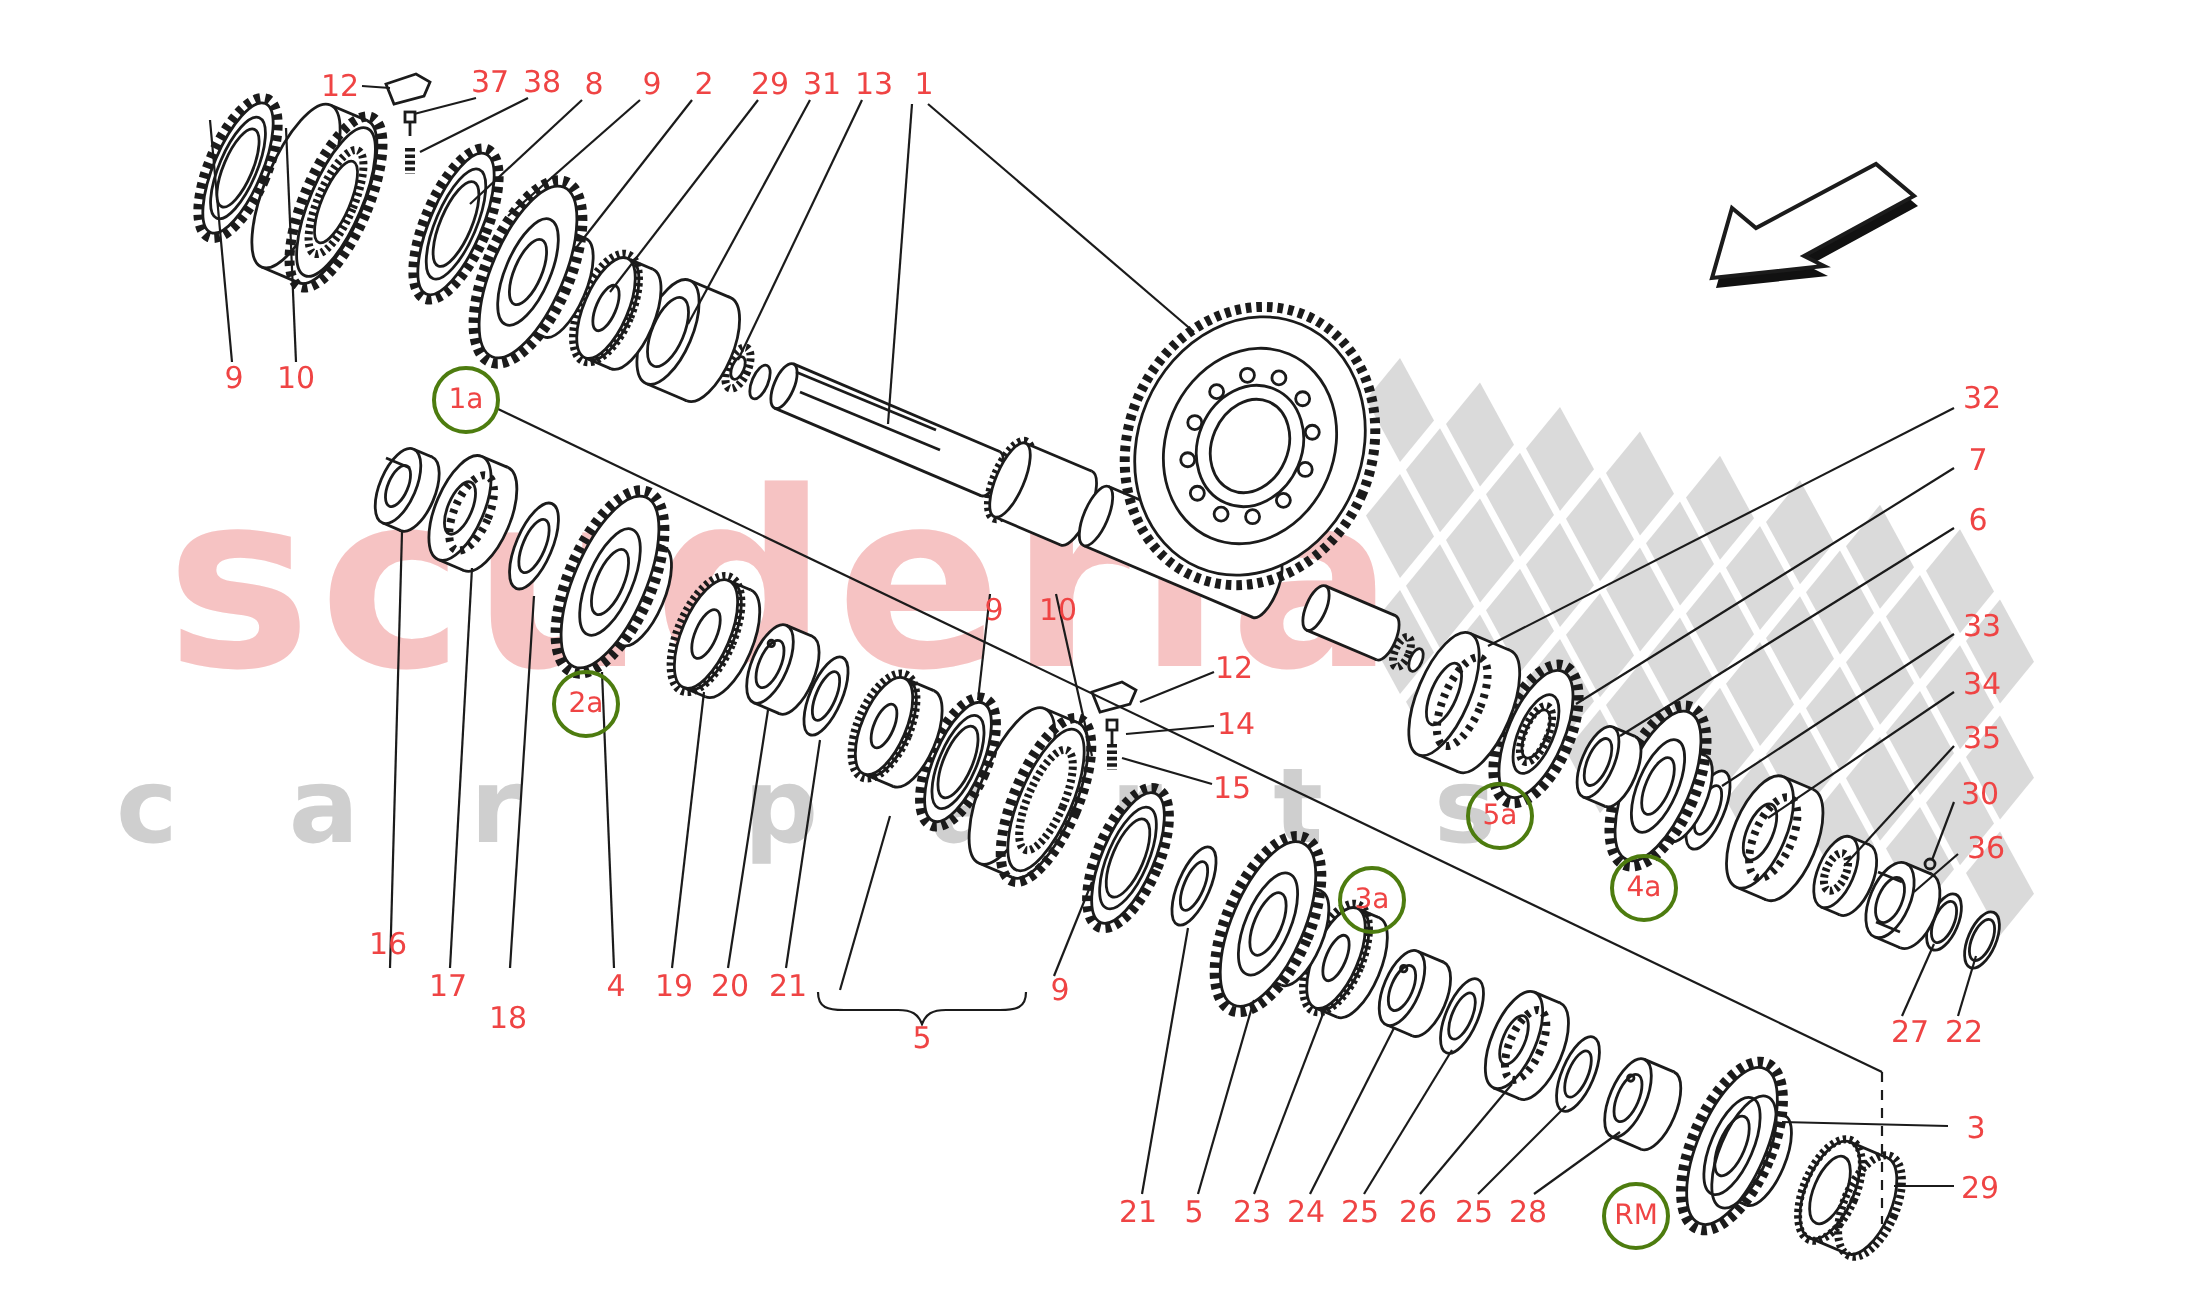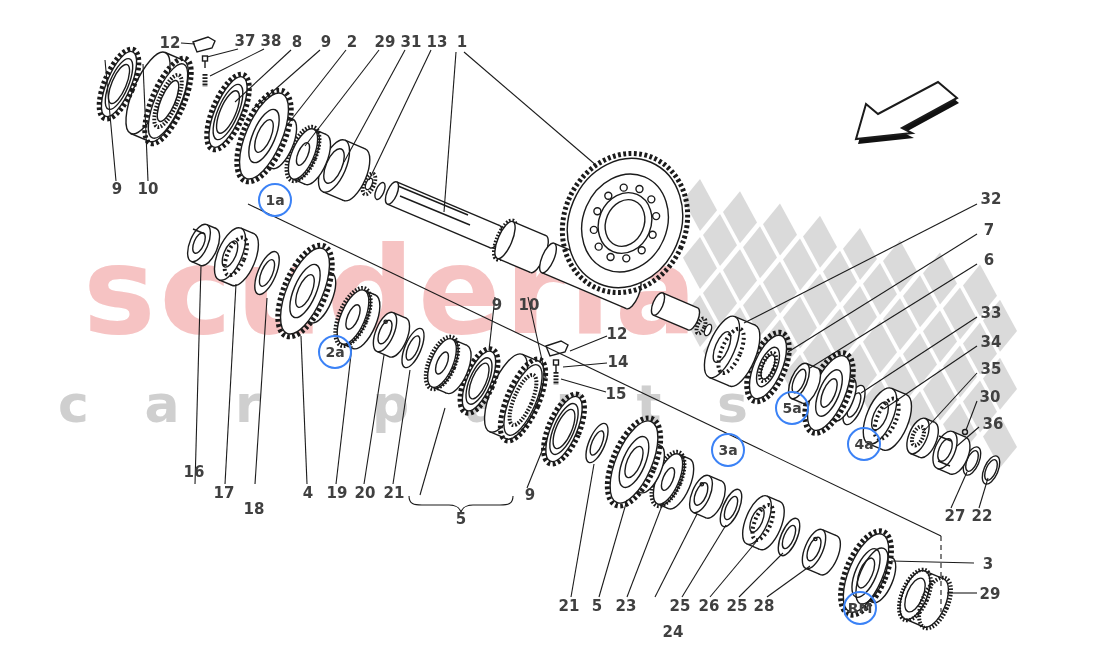--- a/index.html
+++ b/index.html
@@ -13,24 +13,24 @@
   svg{position:absolute;left:0;top:0;}
   .ln{fill:none;stroke:#1b1b1b;stroke-width:1.4;}
   .fw{fill:#ffffff;stroke:#1b1b1b;stroke-width:1.4;}
   .fp{fill:#ffffff;stroke:none;}
   .teeth{fill:none;stroke:#1b1b1b;stroke-width:5;stroke-dasharray:2.8 2.5;}
   .fine{fill:none;stroke:#1b1b1b;stroke-width:4;stroke-dasharray:1.6 1.6;}
   .balls{fill:none;stroke:#1b1b1b;stroke-width:4;stroke-dasharray:2 2.8;}
   .lead{fill:none;stroke:#1b1b1b;stroke-width:1.1;}
   .dash{stroke-dasharray:5 4;}
   .diamond{fill:#dadada;stroke:none;}
-  .callout{position:absolute;transform:translate(-50%,-50%);font-size:15px;font-weight:bold;
-           color:#404040;white-space:nowrap;}
-  .callout.circled{width:30px;height:30px;border:2px solid #3b82f6;border-radius:50%;
-           display:flex;align-items:center;justify-content:center;font-size:14px;background:#fff0;margin-left:42px;}
+  .callout{position:absolute;transform:translate(-50%,-50%);font-size:15px;font-weight:normal;
+           color:#ef4444;white-space:nowrap;}
+  .callout.circled{width:30px;height:30px;border:2px solid #4d7c0f;border-radius:50%;
+           display:flex;align-items:center;justify-content:center;font-size:14px;background:#fff0;}
 </style>
 </head>
 <body>
 
 <div id="stage">
   <div id="wm-red">scuderia</div>
   <div id="wm-gray">
       <span>c</span>
       <span>a</span>
       <span>r</span>
@@ -456,21 +456,21 @@
       <div class="callout" style="left: 254px; top: 509px;">18</div>
       <div class="callout" style="left: 308px; top: 493px;">4</div>
       <div class="callout" style="left: 337px; top: 493px;">19</div>
       <div class="callout" style="left: 365px; top: 493px;">20</div>
       <div class="callout" style="left: 394px; top: 493px;">21</div>
       <div class="callout" style="left: 461px; top: 519px;">5</div>
       <div class="callout" style="left: 530px; top: 495px;">9</div>
       <div class="callout" style="left: 569px; top: 606px;">21</div>
       <div class="callout" style="left: 597px; top: 606px;">5</div>
       <div class="callout" style="left: 626px; top: 606px;">23</div>
-      <div class="callout" style="left: 653px; top: 632px; margin-left: 20px;">24</div>
+      <div class="callout" style="left: 653px; top: 606px;">24</div>
       <div class="callout" style="left: 680px; top: 606px;">25</div>
       <div class="callout" style="left: 709px; top: 606px;">26</div>
       <div class="callout" style="left: 737px; top: 606px;">25</div>
       <div class="callout" style="left: 764px; top: 606px;">28</div>
       <div class="callout circled" style="left: 233px; top: 200px;">1a</div>
       <div class="callout circled" style="left: 293px; top: 352px;">2a</div>
       <div class="callout circled" style="left: 686px; top: 450px;">3a</div>
       <div class="callout circled" style="left: 750px; top: 408px;">5a</div>
       <div class="callout circled" style="left: 822px; top: 444px;">4a</div>
       <div class="callout circled" style="left: 818px; top: 608px;">RM</div>

